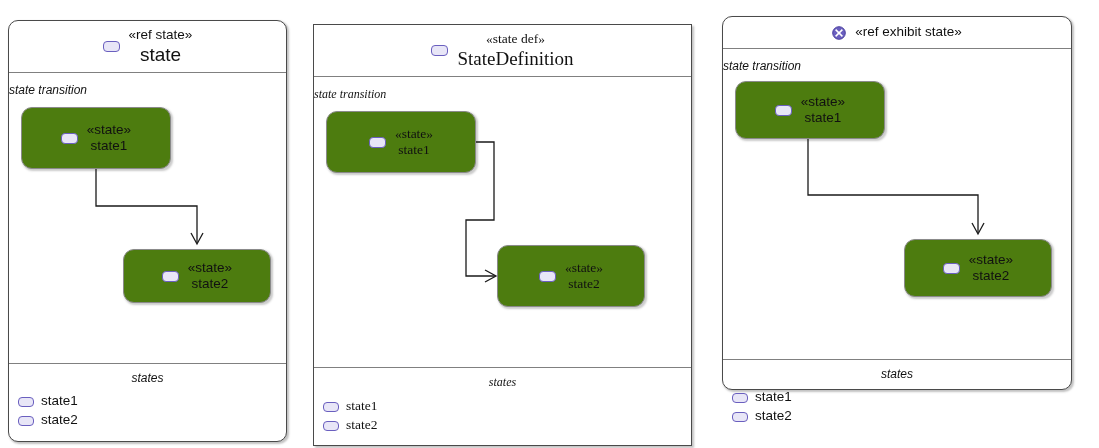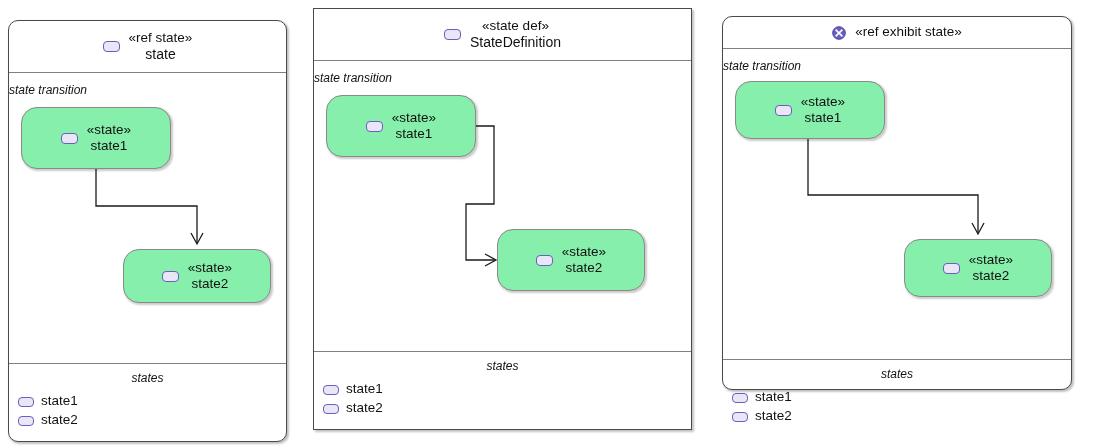--- a/index.html
+++ b/index.html
@@ -30,21 +30,21 @@
     position:relative;
     display:flex;
     justify-content:center;
     box-sizing:border-box;
     border-bottom:1.4px solid #808080;
     text-align:center;
   }
   .hdr-inner{display:flex;align-items:center;gap:9px;}
   .hdr-text{line-height:1.22;}
   .kw{font-size:13.5px;color:#111;white-space:nowrap;}
-  .nm{font-size:14px;color:#111;white-space:nowrap;}
+  .nm{font-size:19px;color:#111;white-space:nowrap;}
 
   
   .panel-body{position:relative;box-sizing:border-box;}
   .compartment-label{
     position:absolute;left:0;right:0;
     font-style:italic;
     font-size:12px;
     color:#111;
   }
 
@@ -78,23 +78,23 @@
 
   
   .exhibit-icon{
     display:inline-block;width:14px;height:14px;flex:0 0 auto;
   }
 
   
   .state-box{
     position:absolute;
     box-sizing:border-box;
-    background:#86efac;
+    background:#4d7c0f;
     border:1.5px solid #8a8a8a;
-    border-radius:16px;
+    border-radius:11px;
     box-shadow:1.5px 1.5px 2px rgba(130,130,130,.42);
     display:flex;justify-content:center;
   }
   .sb-inner{display:flex;align-items:center;gap:9px;}
   .sb-text{line-height:1.22;text-align:center;}
   .sb-kw{font-size:13.5px;color:#111;}
   .sb-nm{font-size:13.5px;color:#111;}
 
   
   .conn{position:absolute;left:0;top:0;overflow:visible;pointer-events:none;}
@@ -155,21 +155,21 @@
           <span>state1</span>
         </div>
         <div class="list-item">
           <span class="state-icon sm"></span>
           <span>state2</span>
         </div>
       </div>
     </div>
   </div>
 
-  <div class="panel square" style="left:313px;top:8px;width:379px;height:422px;">
+  <div class="panel square" style="left:313px;top:24px;width:379px;height:422px;font-family:Liberation Serif, serif;">
 
     <div class="panel-header" style="height:52px;">
       <div class="hdr-inner">
         <span class="state-icon"></span>
         <span class="hdr-text">
           <div class="kw">«state def»</div>
           <div class="nm">StateDefinition</div>
         </span>
       </div>
     </div>

